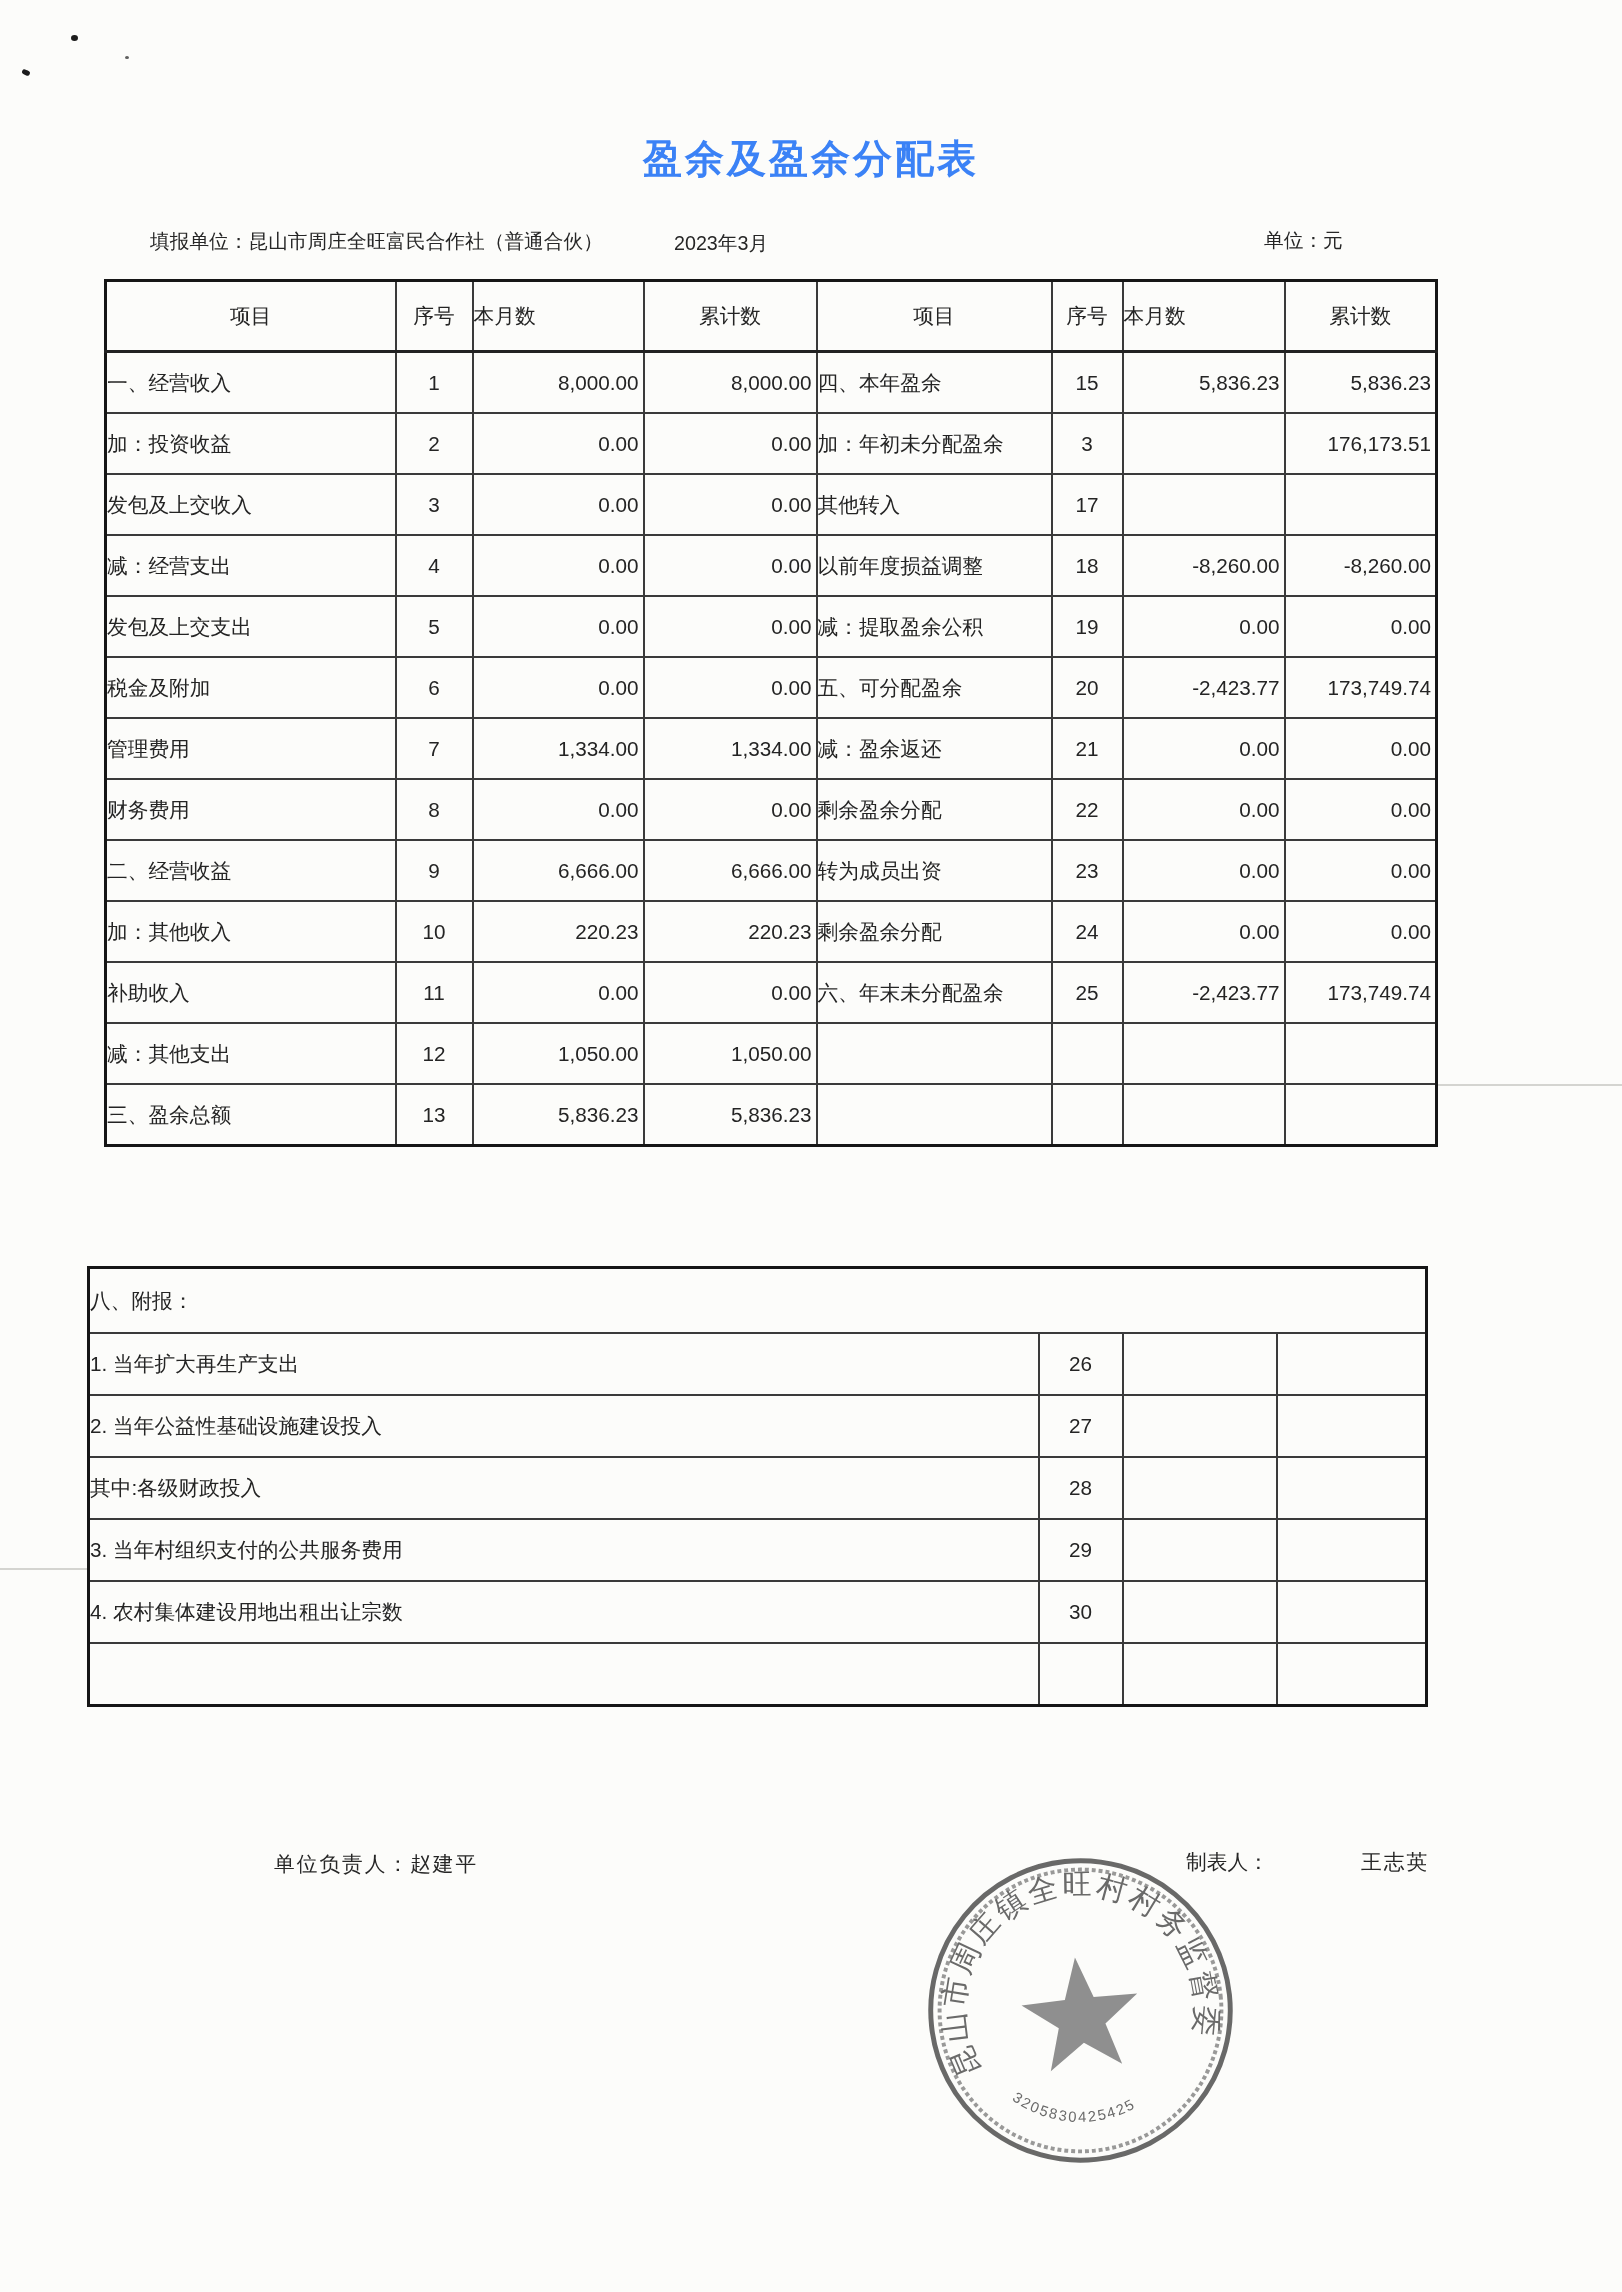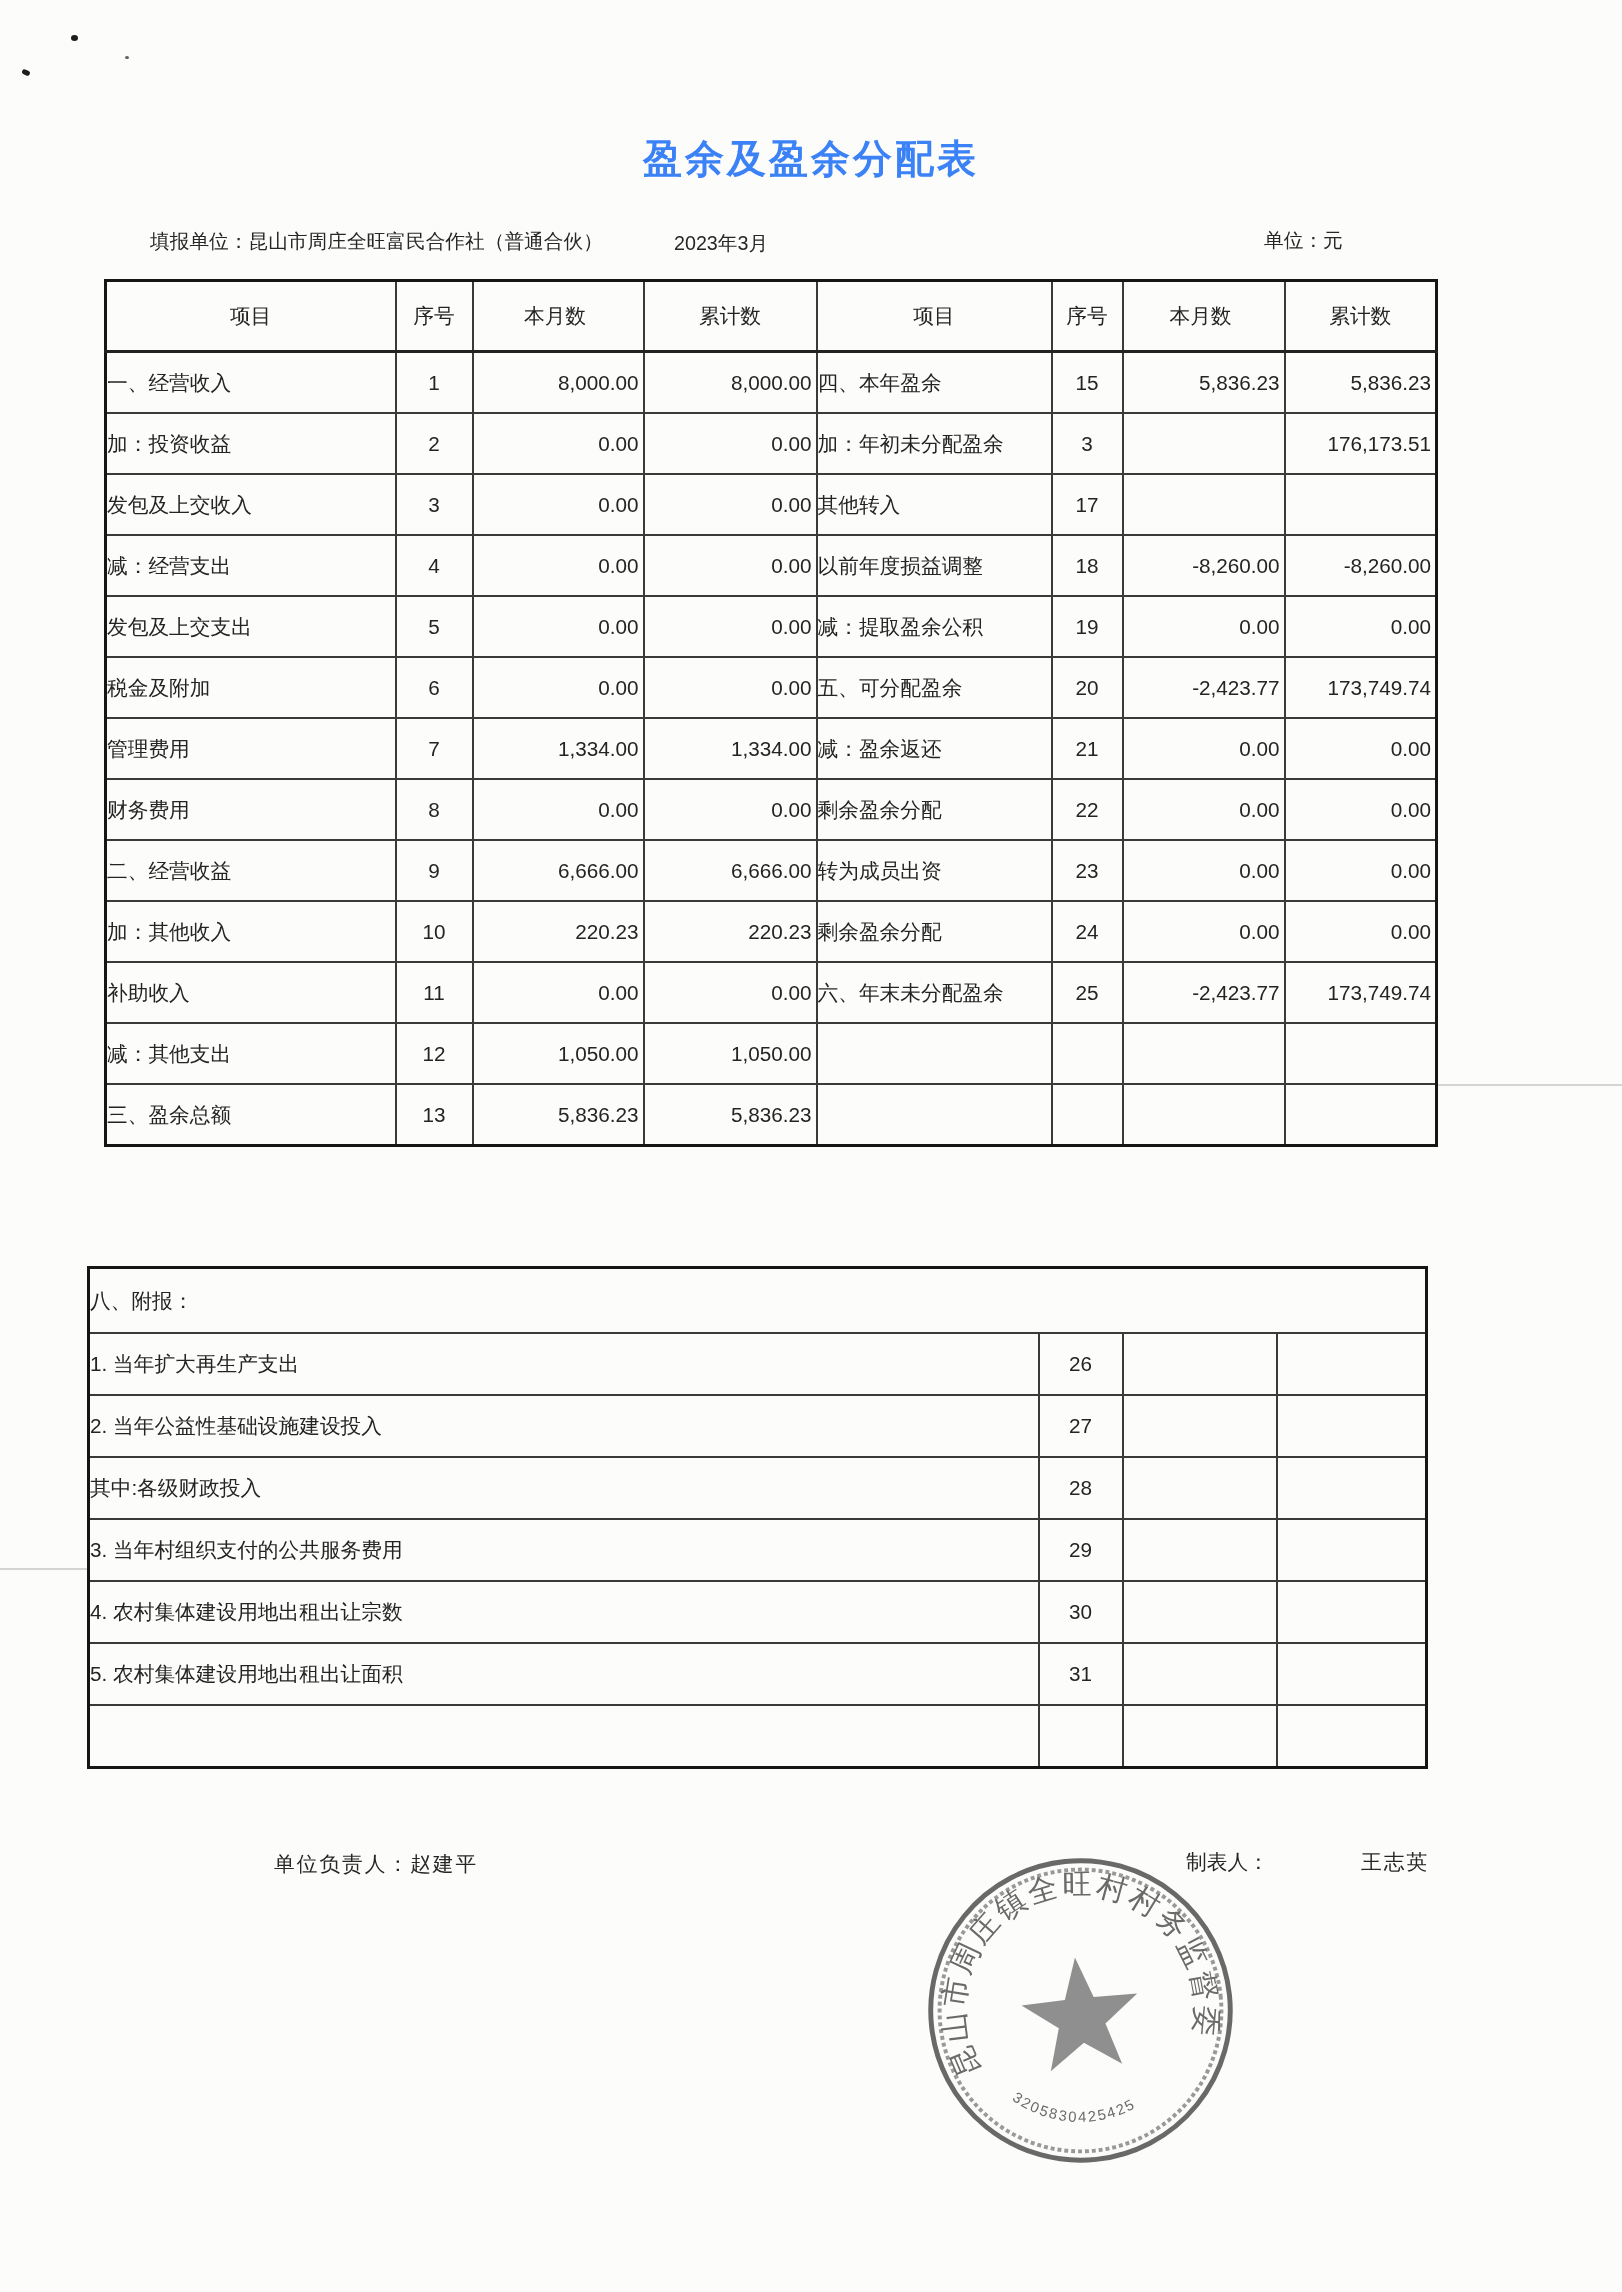--- a/index.html
+++ b/index.html
@@ -27,21 +27,21 @@
   .t1{left:104px;top:279px;width:1331px;border:3px solid #161616;}
   .t2{left:87px;top:1266px;width:1337px;border:3px solid #161616;}
   .t1 th,.t1 td,.t2 td{
     border:2px solid #3a3a3a;
     font-size:20.7px;color:#242424;
     overflow:hidden;white-space:nowrap;
     vertical-align:middle;
     padding:0;
   }
   .t1 thead th{height:68px;font-weight:400;text-align:center;border-bottom:3px solid #222;}
-  .t1 thead th.hnum{text-align:center;padding-right:6px;}
+  .t1 thead th.hnum{text-align:left;padding-right:6px;}
   .t1 tbody td{height:59px;}
   .t2 td{height:60px;}
   .t2 td.ap-head{height:63px;font-size:20.7px;}
   td.item{text-align:left;}
   td.no{text-align:center;}
   td.num{text-align:right;padding-right:3.9px;}
   .lvl0{padding-left:2px;}
   .lvl1{padding-left:39px;}
   .lvl2{padding-left:73px;}
   .alvl0{padding-left:9.9px;}
@@ -271,26 +271,20 @@
           <td class="num"></td>
           <td class="num"></td>
         </tr>
         <tr>
           <td class="item alvl1">4. 农村集体建设用地出租出让宗数</td>
           <td class="no">30</td>
           <td class="num"></td>
           <td class="num"></td>
         </tr>
         <tr>
-          <td class="item alvl1">5. 农村集体建设用地出租出让面积</td>
-          <td class="no">31</td>
-          <td class="num"></td>
-          <td class="num"></td>
-        </tr>
-        <tr>
           <td class="item alvl1"></td>
           <td class="no"></td>
           <td class="num"></td>
           <td class="num"></td>
         </tr>
       </tbody>
   </table>
 
   <div class="sig-responsible">单位负责人：赵建平</div>
   <div class="sig-preparer-label">制表人：</div>

